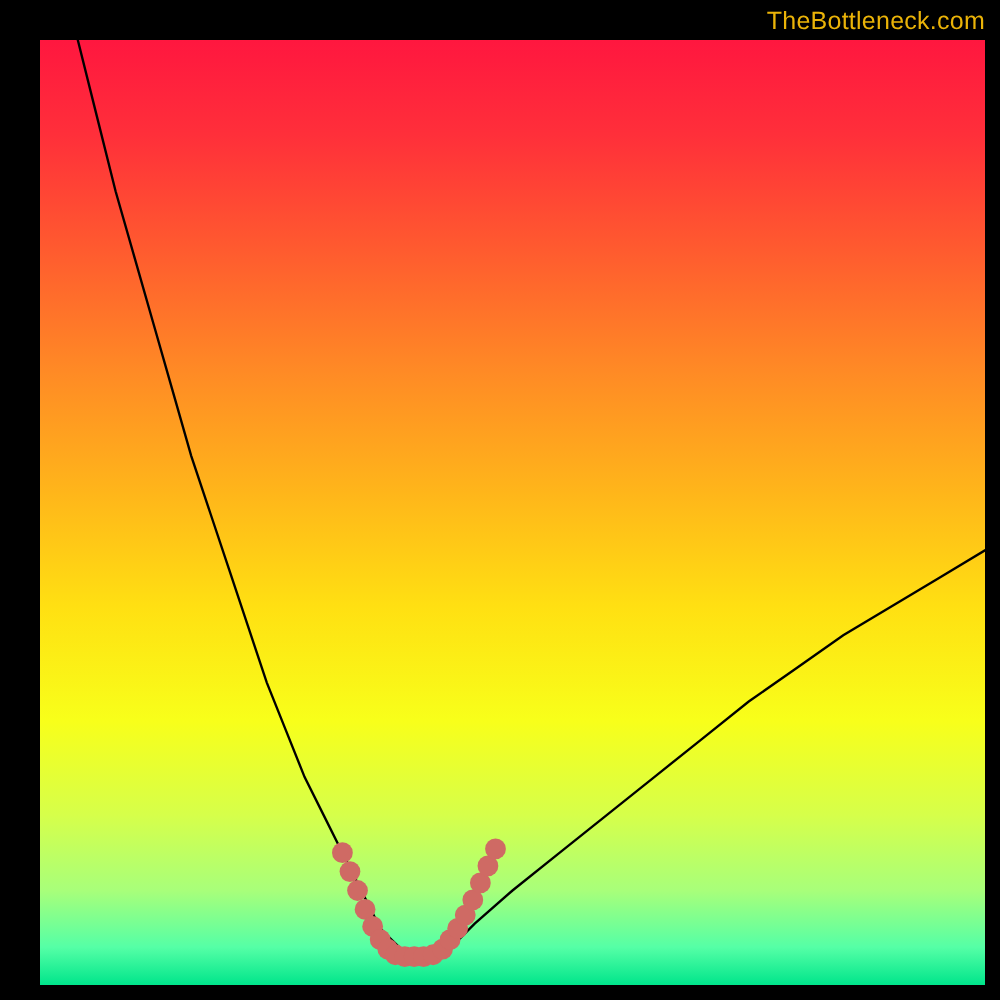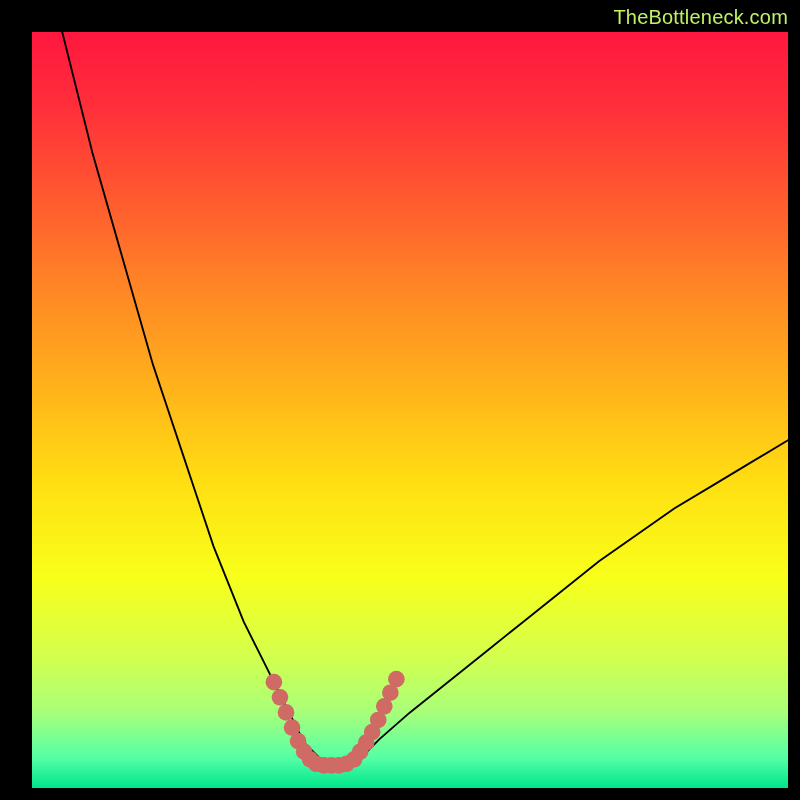--- a/index.html
+++ b/index.html
@@ -38,21 +38,21 @@
     position: absolute;
     left: 0;
     top: 0;
     width: 100%;
     height: 100%;
   }
   .watermark {
     position: absolute;
     top: 6px;
     right: 12px;
-    color: #bef264;
+    color: #eab308;
     font-size: 20px;
     font-weight: 500;
     letter-spacing: 0.2px;
     user-select: none;
   }
 </style>
 </head>
 <body>
 
 <div class="frame">

